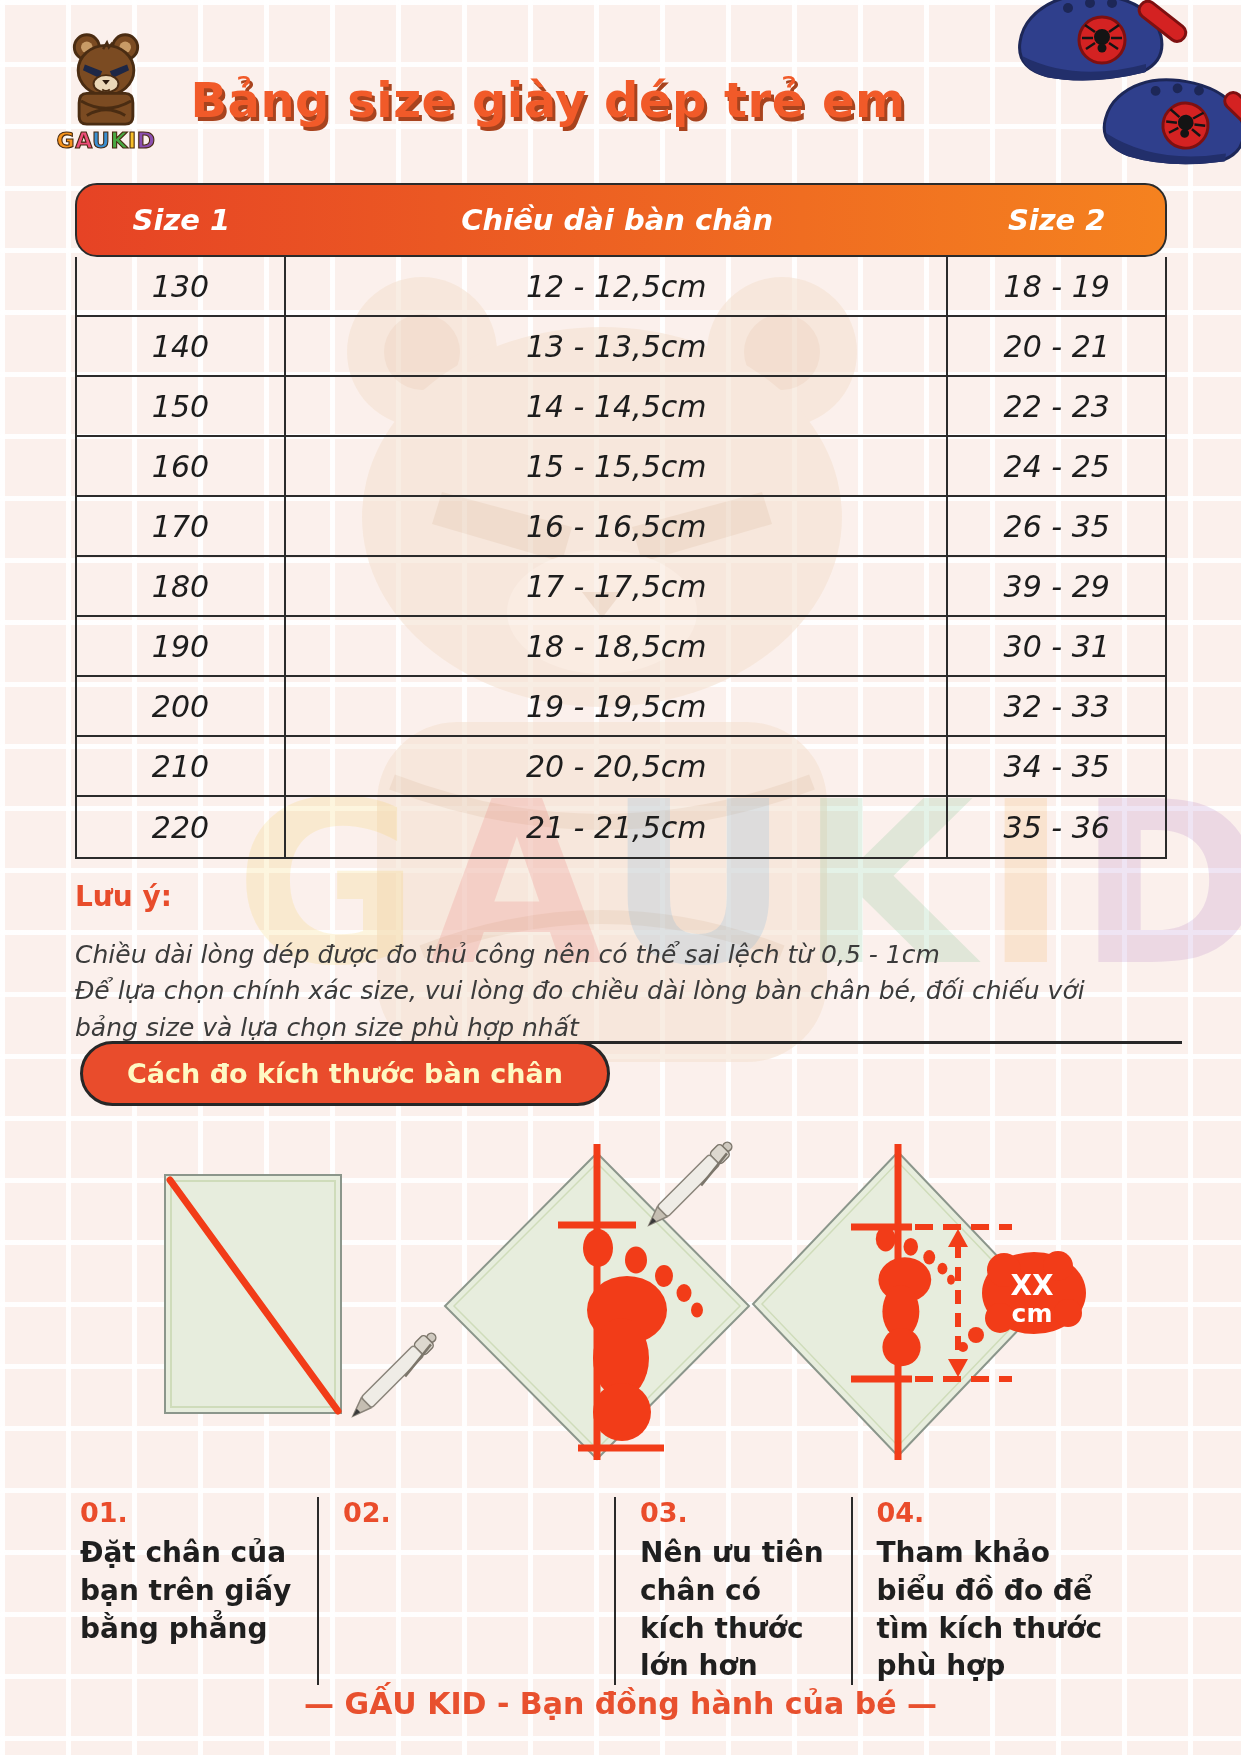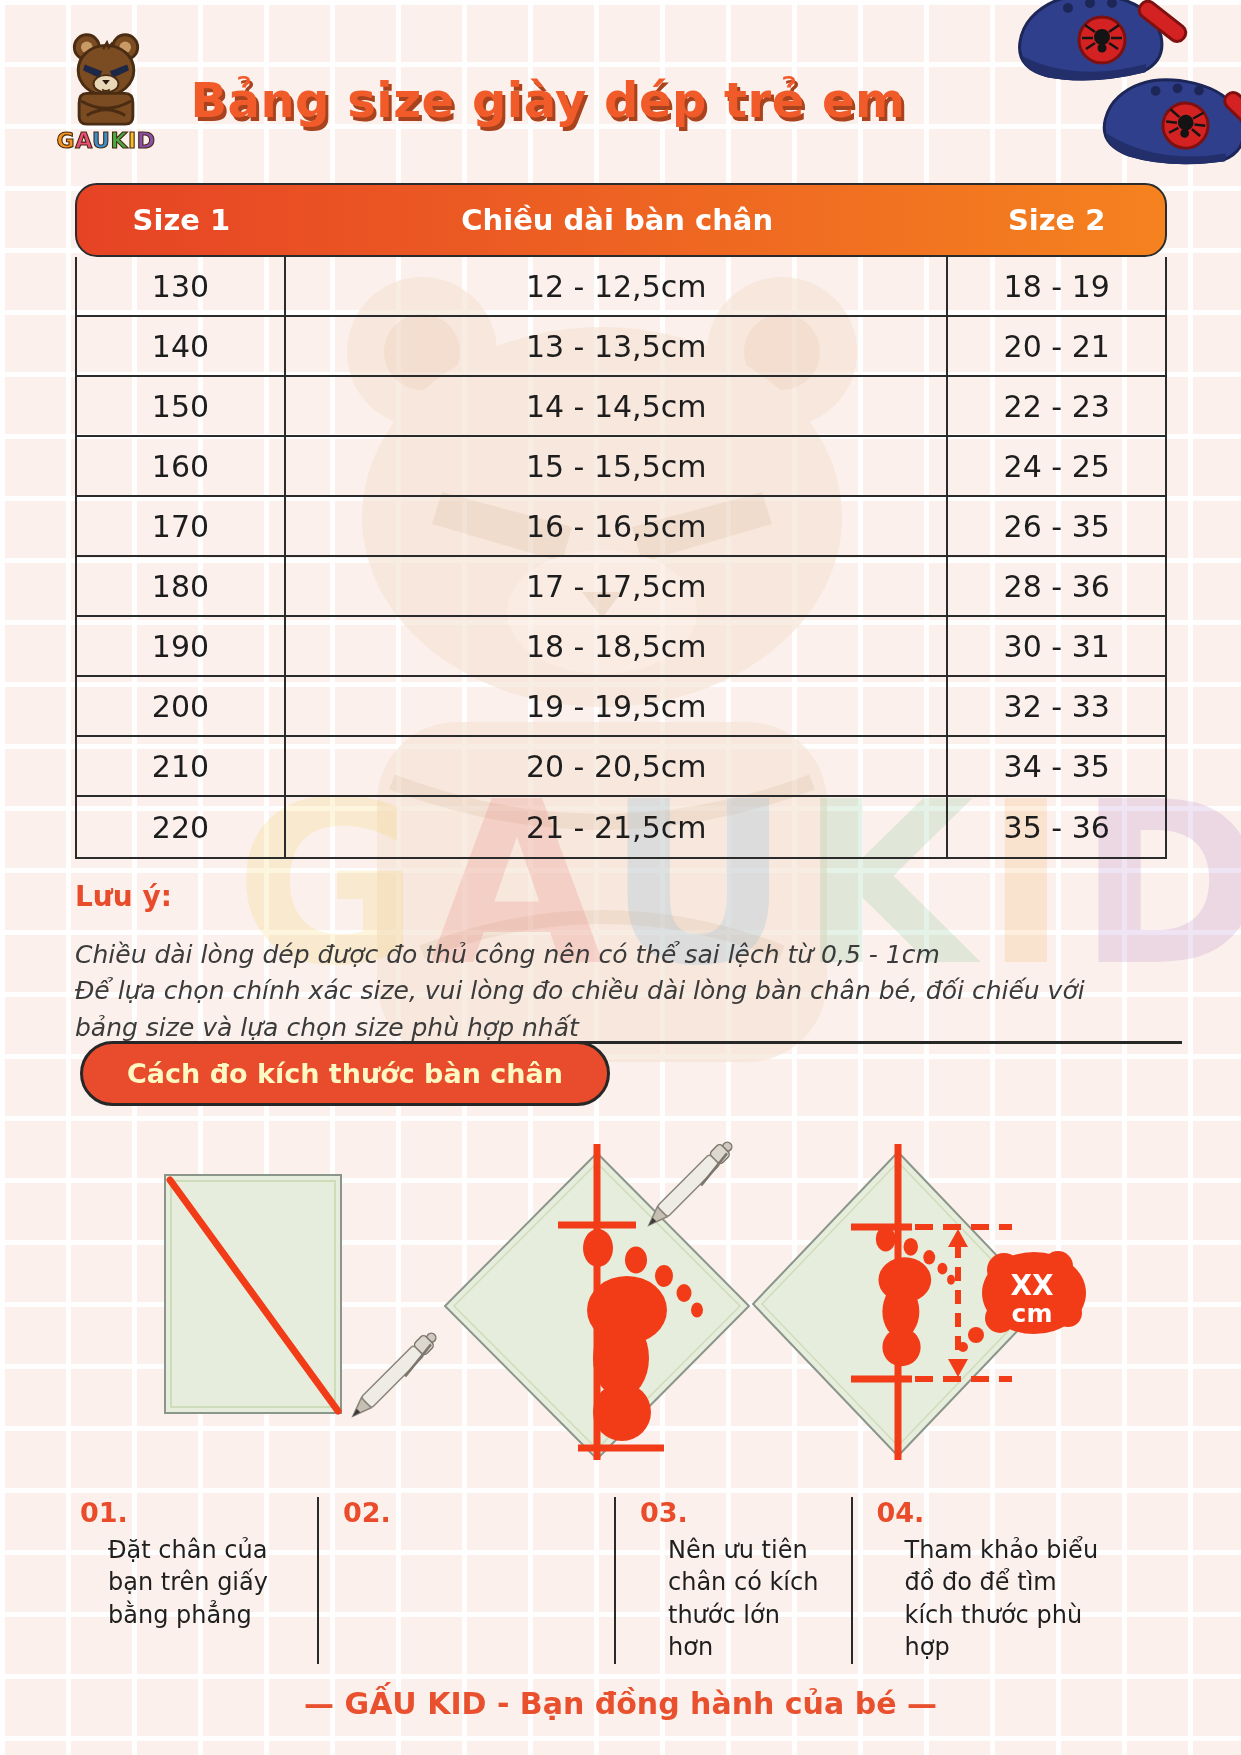--- a/index.html
+++ b/index.html
@@ -24,21 +24,21 @@
   .logo-text { margin-top:-2px; font-size:22px; font-weight:800; letter-spacing:.5px; white-space:nowrap;
                -webkit-text-stroke:1.1px #46280f; }
   .lg0{color:#f7941d}.lg1{color:#ee4d79}.lg2{color:#3a8fd1}.lg3{color:#49a942}.lg4{color:#f6bf2a}.lg5{color:#8b4fb0}
   .title {
     position:absolute; left:168px; top:72px; width:760px; z-index:2; text-align:center;
     font-size:48px; font-weight:800; letter-spacing:.5px; color:#f15a29;
     text-shadow:3px 4px 0 #a8431e;
   }
   .shoes { position:absolute; right:-15px; top:-12px; z-index:2; }
   
-  .size-table { position:absolute; left:75px; top:183px; width:1092px; z-index:2; }
+  .size-table { position:absolute; left:75px; top:183px; width:1092px; z-index:2;font-style:italic; }
   .thead {
     display:flex; height:74px; align-items:center;
     background:linear-gradient(90deg,#e64325,#f5821f);
     border:2.5px solid #2b2b2b; border-radius:22px;
     color:#fff; font-weight:bold; font-size:29px;
   }
   .th { text-align:center; }
   .c1 { width:19.2%; } .c2 { width:60.9%; } .c3 { width:19.9%; }
   .tbody { border:2px solid #2b2b2b; border-top:none; }
   .tr { display:flex; height:60px; border-bottom:2px solid #2b2b2b; align-items:center;
@@ -57,21 +57,21 @@
     background:#e94c2c; border:3px solid #272727; border-radius:34px;
     color:#fef9c3; font-weight:bold; font-size:27px; padding:14px 44px; white-space:nowrap;
   }
   .illustrations { position:absolute; left:0; top:1130px; z-index:2; }
   
   .steps { position:absolute; left:75px; top:1497px; width:1100px; display:flex; z-index:2; }
   .step { padding:0 24px; border-left:2.5px solid #2a2a2a; }
   .step:first-child { border-left:none; padding-left:5px; }
   .s1{width:22%} .s2{width:27%} .s3{width:21.5%} .s4{width:26%}
   .step-num { color:#ea4c2b; font-weight:bold; font-size:27px; margin-bottom:6px; }
-  .step-text { font-size:24px; font-weight:400; color:#1f1f1f; line-height:1.35;margin-left:28px; }
+  .step-text { font-size:28px; font-weight:700; color:#1f1f1f; line-height:1.35; }
   
   .footer { position:absolute; left:0; top:1686px; width:100%; text-align:center; z-index:2;
             color:#e8502e; font-size:30px; font-weight:600; }
 </style>
 </head>
 <body>
 
 <div class="page">
 
   <svg class="wm-bear" width="660" height="800" viewBox="0 0 660 800" aria-hidden="true">
@@ -164,21 +164,21 @@
           <div class="td c3">24 - 25</div>
         </div>
       <div class="tr">
           <div class="td c1">170</div>
           <div class="td c2">16 - 16,5cm</div>
           <div class="td c3">26 - 35</div>
         </div>
       <div class="tr">
           <div class="td c1">180</div>
           <div class="td c2">17 - 17,5cm</div>
-          <div class="td c3">28 - 36</div>
+          <div class="td c3">39 - 29</div>
         </div>
       <div class="tr">
           <div class="td c1">190</div>
           <div class="td c2">18 - 18,5cm</div>
           <div class="td c3">30 - 31</div>
         </div>
       <div class="tr">
           <div class="td c1">200</div>
           <div class="td c2">19 - 19,5cm</div>
           <div class="td c3">32 - 33</div>

